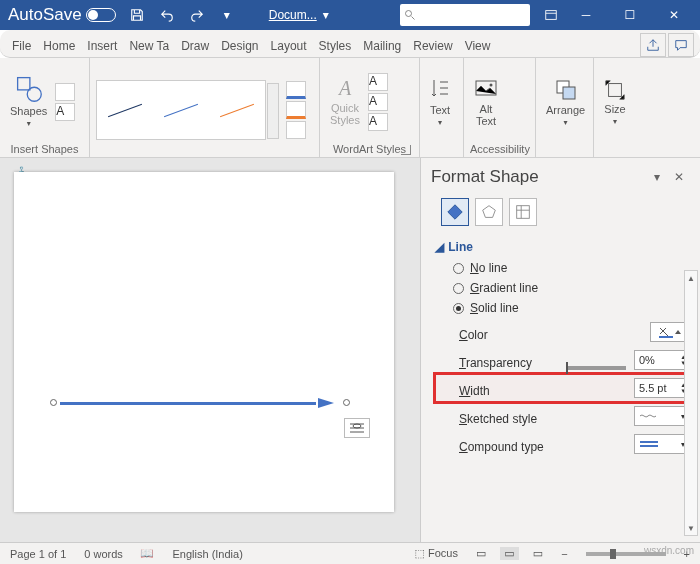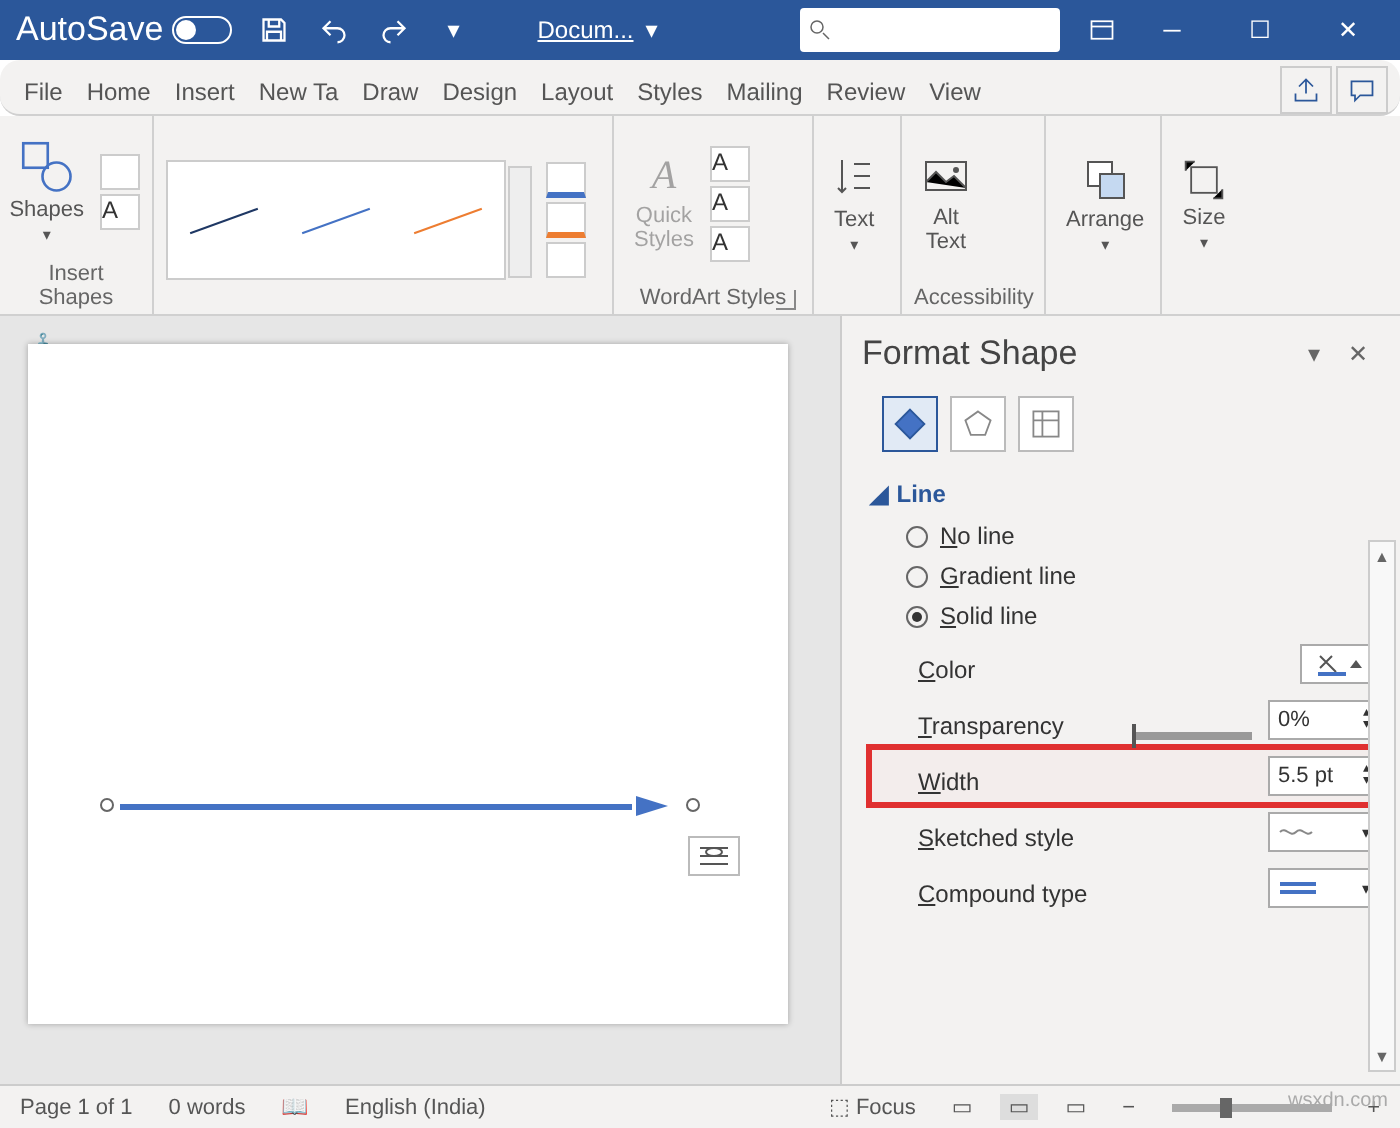--- a/index.html
+++ b/index.html
@@ -141,21 +141,21 @@
       </div>
     <div class="rt">
         <svg width="14" height="14" viewBox="0 0 16 16">
           <path fill="none" stroke="#2b579a" d="M2 3h12v8H7l-3 3v-3H2z"></path>
         </svg>
       </div>
   </div>
 </div>
 
 <div class="ribbon">
-  <div class="group" style="width:77px;align-items:flex-end;">
+  <div class="group" style="width:90px;">
     <div class="group-body">
       <div class="big-btn">
         <svg width="28" height="28" viewBox="0 0 32 32">
             <rect x="3" y="3" width="14" height="14" fill="none" stroke="#4472c4" stroke-width="1.5"></rect>
             <circle cx="22" cy="22" r="8" fill="none" stroke="#4472c4" stroke-width="1.5"></circle>
           </svg>
         <span>Shapes</span>
         <span style="font-size:8px;">▾</span>
       </div>
       <div class="mini-stack">

